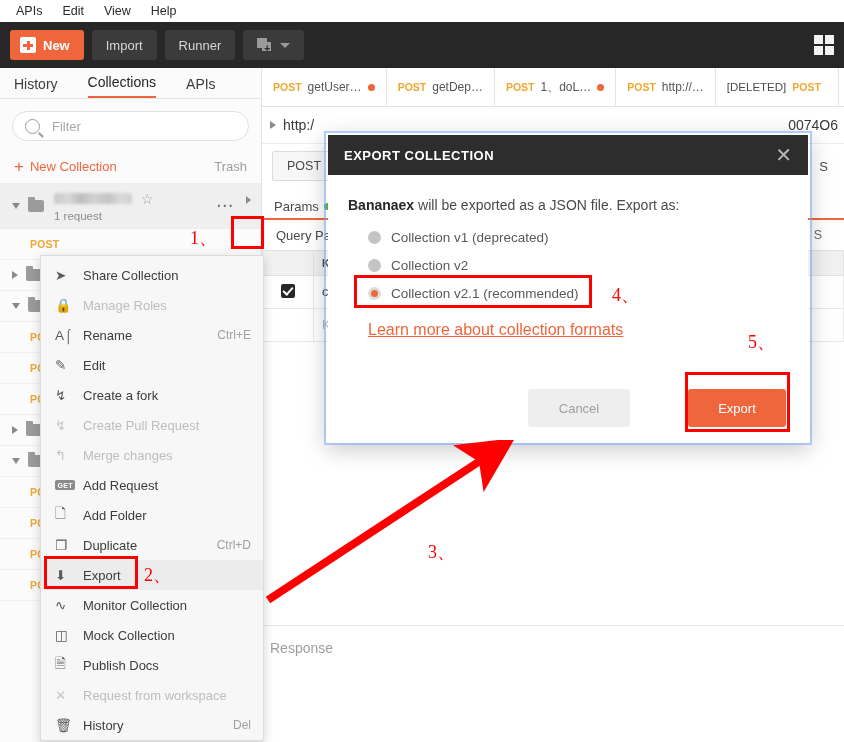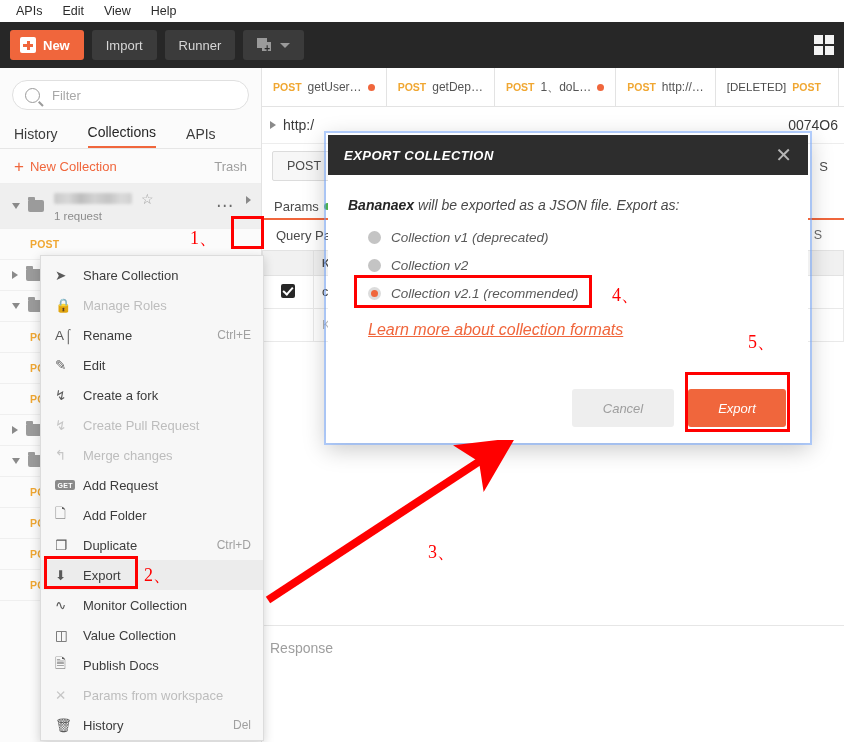--- a/index.html
+++ b/index.html
@@ -140,34 +140,34 @@
   .cmi .lbl{margin-left:6px;}
   .cmi .sc{margin-left:auto;color:#a0a0a0;font-size:12px;}
   .cmi.hl{background:#ececec;}
   .getbadge{background:#8a8a8a;color:#fff;font-size:7px;font-weight:700;padding:1.5px 2.5px;border-radius:2px;letter-spacing:.3px;}
   
   #dlgshadow{
     position:absolute;left:326px;top:133px;width:484px;height:310px;
     box-shadow:0 0 0 2px rgba(120,170,255,.55),0 6px 22px rgba(0,0,0,.22);z-index:40;
   }
   #dialog{
-    position:absolute;left:328px;top:135px;width:480px;height:306px;background:#fff;z-index:41;font-style:italic;
+    position:absolute;left:328px;top:135px;width:480px;height:306px;background:#fff;z-index:41;
   }
   #dlghdr{height:40px;background:#2d2d2d;display:flex;align-items:center;padding:0 16px;justify-content:space-between;}
   #dlghdr .ttl{color:#fff;font-size:13px;font-weight:700;letter-spacing:.5px;}
   #dlghdr .x{color:#b6b6b6;font-size:20px;line-height:20px;cursor:pointer;font-weight:300;}
   #dlgbody{padding:22px 20px 0 20px;}
   #dlgbody .intro{font-size:14px;color:#4a4a4a;}
   #dlgbody .intro b{color:#262626;font-weight:700;}
   .radio-line{display:flex;align-items:center;height:28px;padding-left:20px;font-size:13.5px;color:#5a5a5a;}
   .rad{width:13px;height:13px;border-radius:50%;background:#c4c4c4;margin-right:10px;flex:none;}
   .rad.sel{background:#dcdcdc;position:relative;}
   .rad.sel:after{content:"";position:absolute;left:3px;top:3px;width:7px;height:7px;border-radius:50%;background:#f0663c;}
   #learnlink{margin:14px 0 0 20px;font-size:16px;color:#f0663c;text-decoration:underline;display:inline-block;cursor:pointer;}
-  #dlgfooter{position:absolute;left:0;bottom:14px;width:480px;display:flex;justify-content:flex-end;padding-right:22px;box-sizing:border-box;align-items:center;}
+  #dlgfooter{position:absolute;left:0;bottom:14px;width:480px;display:flex;justify-content:flex-end;padding-right:22px;box-sizing:border-box;align-items:center;gap:44px;}
   #cancelbtn{background:#eeeeee;color:#9e9e9e;font-size:13px;height:38px;display:flex;align-items:center;justify-content:center;width:102px;border-radius:3px;cursor:pointer;}
   #exportbtn{background:#f0663c;color:#fff;font-size:13px;height:38px;display:flex;align-items:center;justify-content:center;width:98px;border-radius:3px;margin-left:14px;cursor:pointer;}
   
   .box{position:absolute;border:3px solid #ff0000;box-sizing:border-box;z-index:60;pointer-events:none;}
   .num{position:absolute;color:#ff0000;font-size:18px;z-index:60;font-family:"Liberation Serif","DejaVu Serif",serif;}
   #arrow{position:absolute;left:255px;top:440px;z-index:55;pointer-events:none;}
 </style>
 </head>
 <body>
 
@@ -195,30 +195,30 @@
   </div>
 </div>
 <div id="grid-icon">
     <i></i>
     <i></i>
     <i></i>
     <i></i>
   </div>
 
 <div id="sidebar">
+  <div id="tabs-sb">
+    <div class="t">History</div>
+    <div class="t active">Collections</div>
+    <div class="t">APIs</div>
+  </div>
   <div id="filterwrap">
     <div id="filterbox">
       <span class="mag"></span>
       <span class="ph">Filter</span>
     </div>
-  </div>
-  <div id="tabs-sb">
-    <div class="t">History</div>
-    <div class="t active">Collections</div>
-    <div class="t">APIs</div>
   </div>
   <div id="newcoll">
     <div class="lft">
       <span class="plus">+</span>
       <span>New Collection</span>
     </div>
     <div class="trash">Trash</div>
   </div>
 
   <div class="coll-row">
@@ -407,29 +407,29 @@
   <div class="cmi hl">
     <span class="ci">⬇</span>
     <span class="lbl">Export</span>
   </div>
   <div class="cmi">
     <span class="ci">∿</span>
     <span class="lbl">Monitor Collection</span>
   </div>
   <div class="cmi">
     <span class="ci">◫</span>
-    <span class="lbl">Value Collection</span>
+    <span class="lbl">Mock Collection</span>
   </div>
   <div class="cmi">
     <span class="ci">🗎</span>
     <span class="lbl">Publish Docs</span>
   </div>
   <div class="cmi dis">
     <span class="ci">✕</span>
-    <span class="lbl">Params from workspace</span>
+    <span class="lbl">Request from workspace</span>
   </div>
   <div class="cmi">
     <span class="ci">🗑</span>
     <span class="lbl">History</span>
     <span class="sc">Del</span>
   </div>
 </div>
 
 <div id="dlgshadow"></div>
 <div id="dialog">

